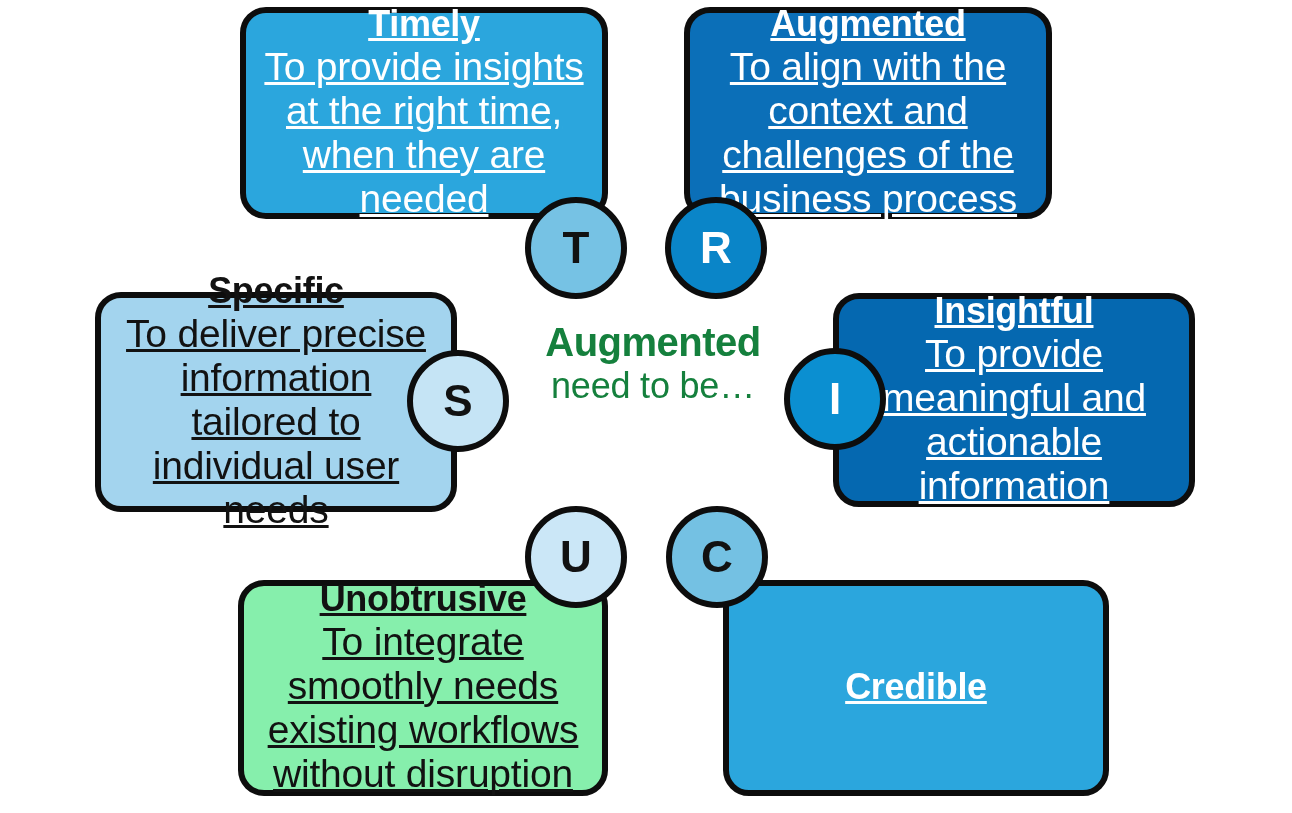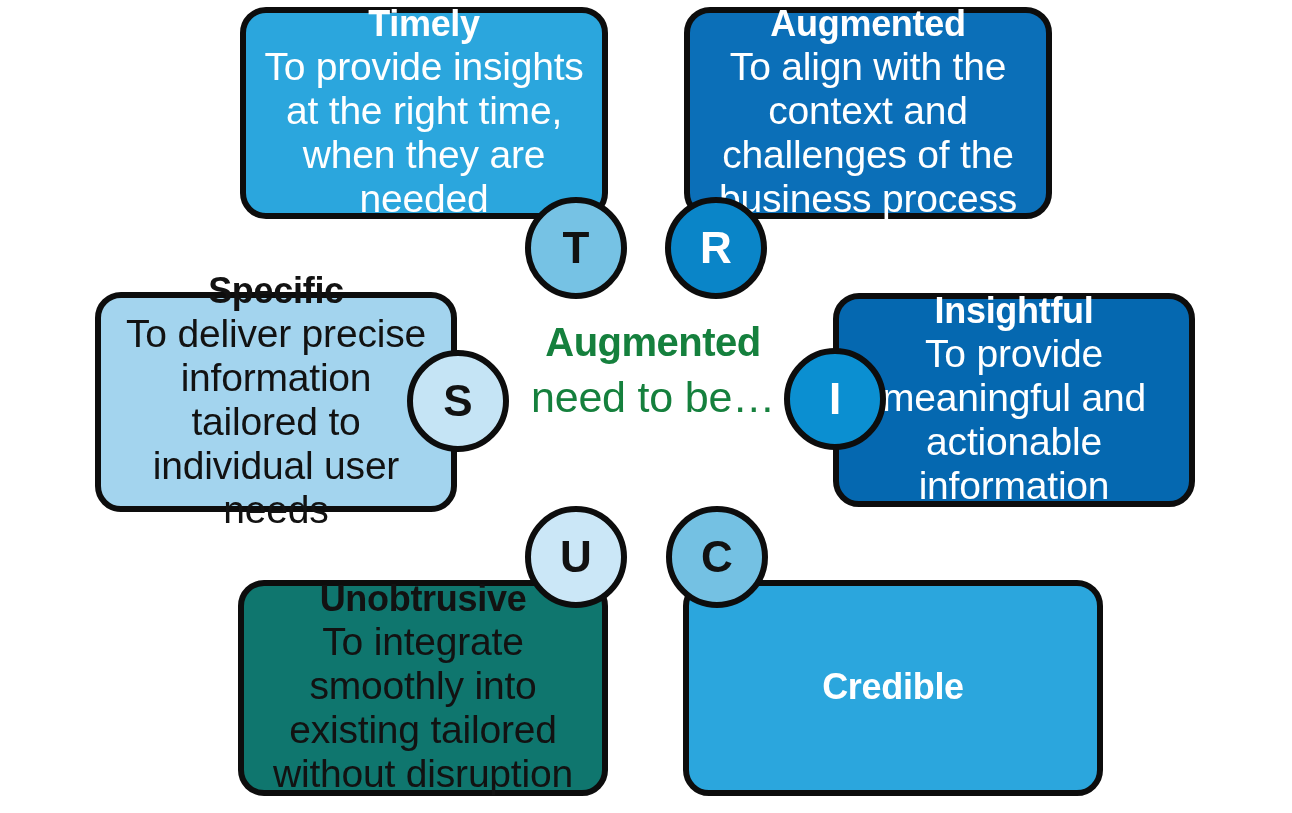--- a/index.html
+++ b/index.html
@@ -26,20 +26,21 @@
     box-sizing: border-box;
     border: 6px solid #0d0d0d;
     border-radius: 26px;
     display: flex;
     flex-direction: column;
     align-items: center;
     justify-content: center;
     padding: 6px 14px;
     text-align: center;
     line-height: 1.04;
+    text-decoration: underline;
   }
   .card .card-title {
     font-weight: bold;
     font-size: 36px;
     letter-spacing: -0.3px;
     margin-bottom: 2px;
     white-space: nowrap;
   }
   .card .card-desc {
     font-size: 39px;
@@ -80,23 +81,23 @@
   }
   #center-block .center-line-1,
   #center-block .center-line-2 {
     font-weight: bold;
     font-size: 40px;
     letter-spacing: -0.5px;
     display: block;
   }
   #center-block .center-line-3 {
     font-weight: 400;
-    font-size: 43px;
+    font-size: 36px;
     display: block;
-    margin-top: 14px;
+    margin-top: 6px;
     letter-spacing: -0.2px;
   }
 </style>
 </head>
 <body>
 
 <div id="diagram">
 
   <div class="card light-text" style="left:240px; top:7px; width:368px; height:212px; background:#2ba6dd;">
     <div class="card-title">Timely</div>
@@ -123,29 +124,29 @@
   </div>
 
   <div class="card light-text" style="left:833px; top:293px; width:362px; height:214px; background:#0568b0;">
     <div class="card-title">Insightful</div>
     <div class="card-desc">To provide meaningful and actionable information</div>
   </div>
   <div class="badge light-text" style="left:784px; top:348px; background:#0b8fd1;">
     <span>I</span>
   </div>
 
-  <div class="card dark-text" style="left:238px; top:580px; width:370px; height:216px; background:#0f766e;">
+  <div class="card dark-text" style="left:238px; top:580px; width:370px; height:216px; background:#86efac;">
     <div class="card-title">Unobtrusive</div>
-    <div class="card-desc">To integrate smoothly into existing tailored without disruption</div>
+    <div class="card-desc">To integrate smoothly needs existing workflows without disruption</div>
   </div>
   <div class="badge dark-text" style="left:525px; top:506px; background:#cbe7f7;">
     <span>U</span>
   </div>
 
-  <div class="card light-text" style="left:683px; top:580px; width:420px; height:216px; background:#2ba6dd;">
+  <div class="card light-text" style="left:723px; top:580px; width:386px; height:216px; background:#2ba6dd;">
     <div class="card-title">Credible</div>
   </div>
   <div class="badge dark-text" style="left:666px; top:506px; background:#74c1e3;">
     <span>C</span>
   </div>
 
   <div id="center-block">
     <span class="center-line-1">Augmented</span>
     <span class="center-line-3">need to be…</span>
   </div>

